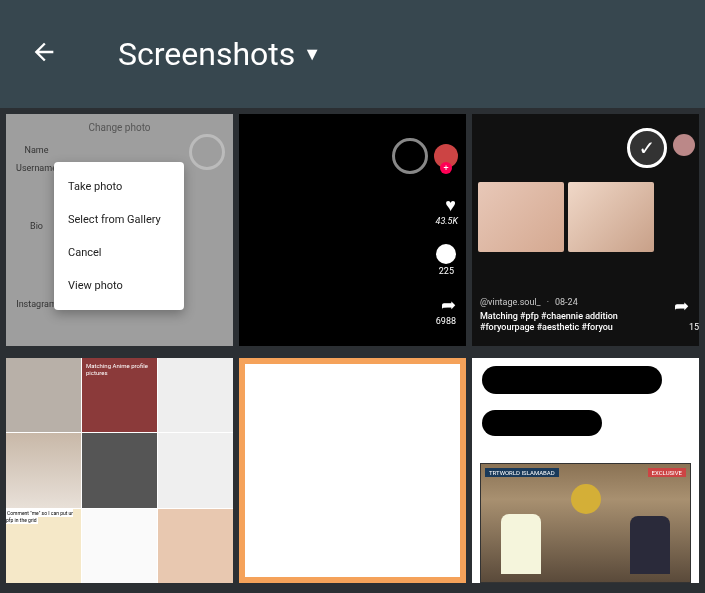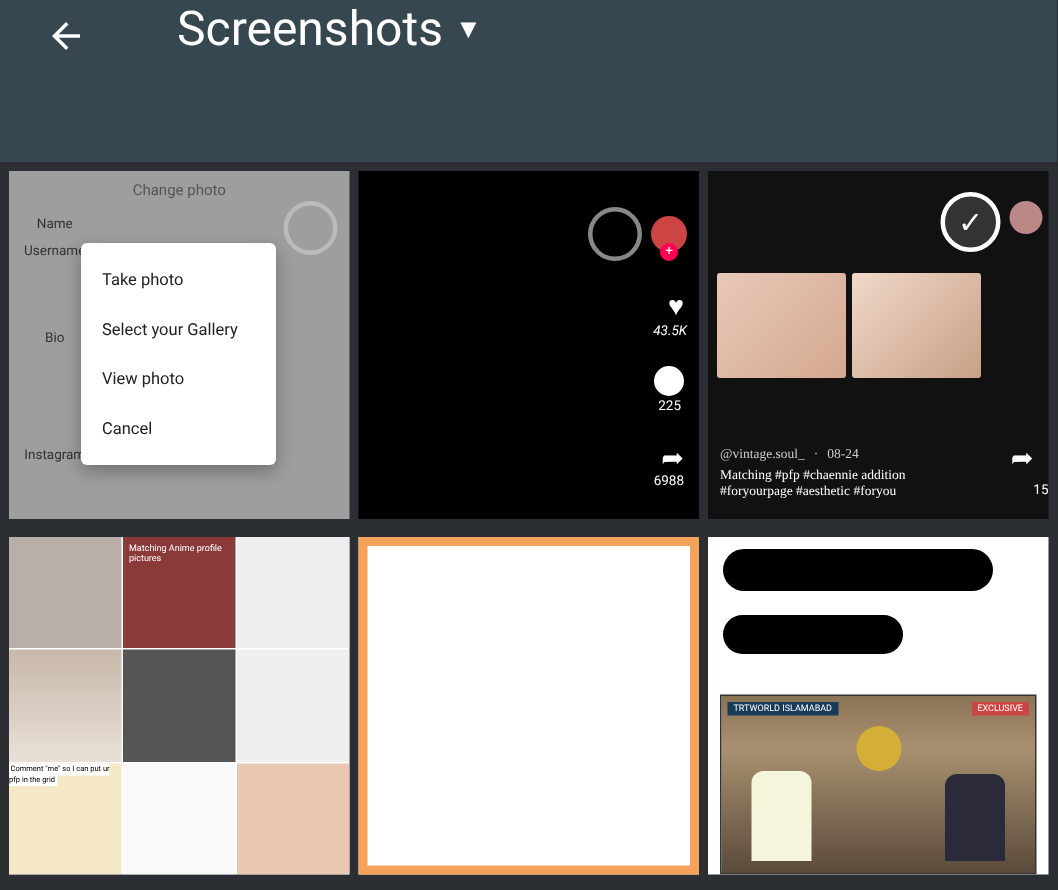--- a/index.html
+++ b/index.html
@@ -2,21 +2,21 @@
 <html><head>
   <meta charset="utf-8">
   <style>
     * { margin: 0; padding: 0; box-sizing: border-box; }
     body { font-family: Roboto, Arial, sans-serif; background: #2b2f33; width: 705px; height: 593px; overflow: hidden; }
     
     .header {
       background: #37474f;
       height: 108px;
       display: flex;
-      align-items: flex-start;
+      align-items: center;
       padding: 0 20px;
       gap: 30px;
     }
     .back-btn { color: #fff; cursor: pointer; padding: 10px; }
     .title { color: #fff; font-size: 32px; font-weight: 400; display: flex; align-items: center; gap: 8px; margin-left: 20px; }
     .dropdown-arrow { font-size: 18px; }
     
     .grid {
       display: grid;
       grid-template-columns: repeat(3, 1fr);
@@ -83,21 +83,21 @@
       background: #333; display: flex; align-items: center; justify-content: center;
       color: #fff; font-size: 20px;
     }
     .t3 .avatar-small {
       position: absolute; right: 4px; top: 20px;
       width: 22px; height: 22px; border-radius: 50%; background: #b88;
     }
     .t3 .img-row { display: flex; gap: 4px; position: absolute; top: 68px; left: 6px; }
     .t3 .face { width: 86px; height: 70px; background: linear-gradient(135deg, #e8c8b8, #d4a890); border-radius: 2px; }
     .t3 .face2 { background: linear-gradient(135deg, #f0d8c8, #c8a088); }
-    .t3 .caption { position: absolute; bottom: 12px; left: 8px; color: #ddd; font-size: 9px; width: 160px; line-height: 1.3; font-family: Liberation Serif, serif; }
+    .t3 .caption { position: absolute; bottom: 12px; left: 8px; color: #ddd; font-size: 9px; width: 160px; line-height: 1.3; }
     .t3 .user-date { display: flex; gap: 6px; color: #ccc; margin-bottom: 2px; }
     .t3 .hashtags { color: #fff; font-weight: 500; }
     .t3 .share { position: absolute; right: 10px; bottom: 30px; color: #fff; font-size: 18px; }
     .t3 .count { position: absolute; right: 0; bottom: 14px; color: #fff; font-size: 9px; }
     
     
     .row2 .thumb { height: 225px; background: #fff; }
     
     
     .t4 { display: grid; grid-template-columns: repeat(3, 1fr); grid-template-rows: repeat(3, 1fr); gap: 1px; background: #ddd; }
@@ -157,23 +157,23 @@
       </div>
     <div class="field-row" style="margin-top:40px">
         <span class="field-label">Bio</span>
       </div>
     <div class="field-row" style="margin-top:60px">
       <span class="field-label">Instagram</span>
       <span class="field-val">Add Instagram to your profile</span>
     </div>
     <div class="dialog">
       <div class="dialog-item">Take photo</div>
-      <div class="dialog-item">Select your Gallery</div>
+      <div class="dialog-item">Select from Gallery</div>
+      <div class="dialog-item">Cancel</div>
       <div class="dialog-item">View photo</div>
-      <div class="dialog-item">Cancel</div>
     </div>
     <div class="circle-sel"></div>
   </div>
 
   <div class="thumb t2">
     <div class="circle-sel"></div>
     <div class="avatar-small"></div>
     <div class="plus-badge">+</div>
     <div class="heart">♥</div>
     <div class="count1">43.5K</div>

